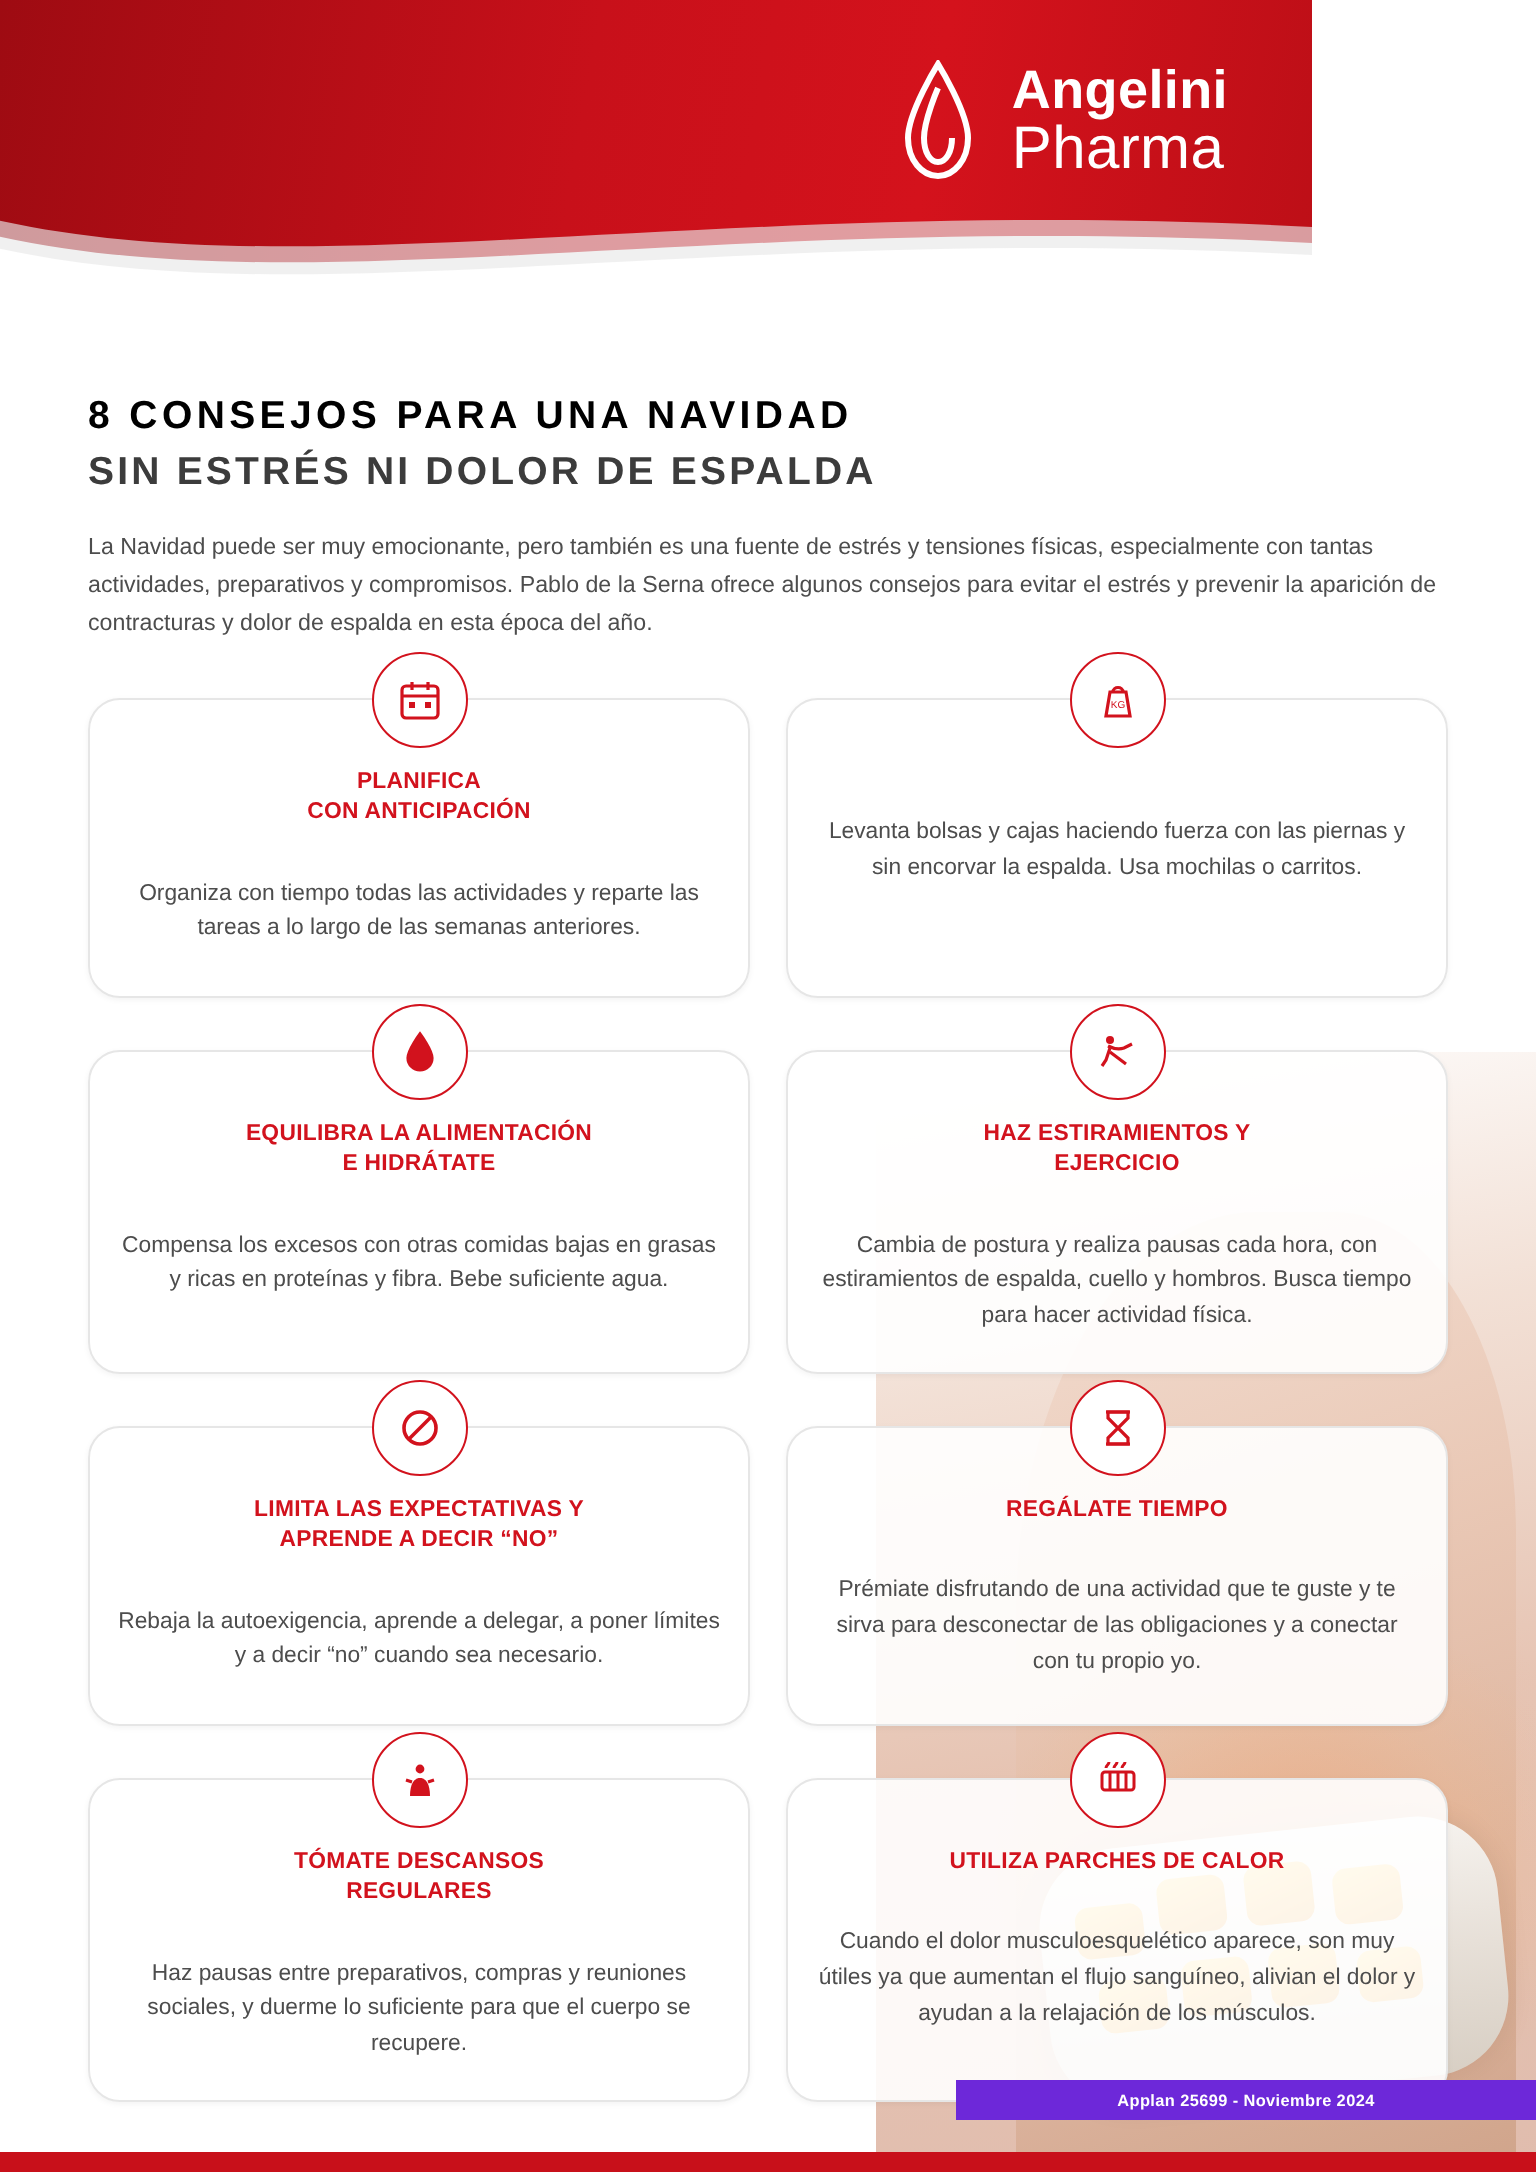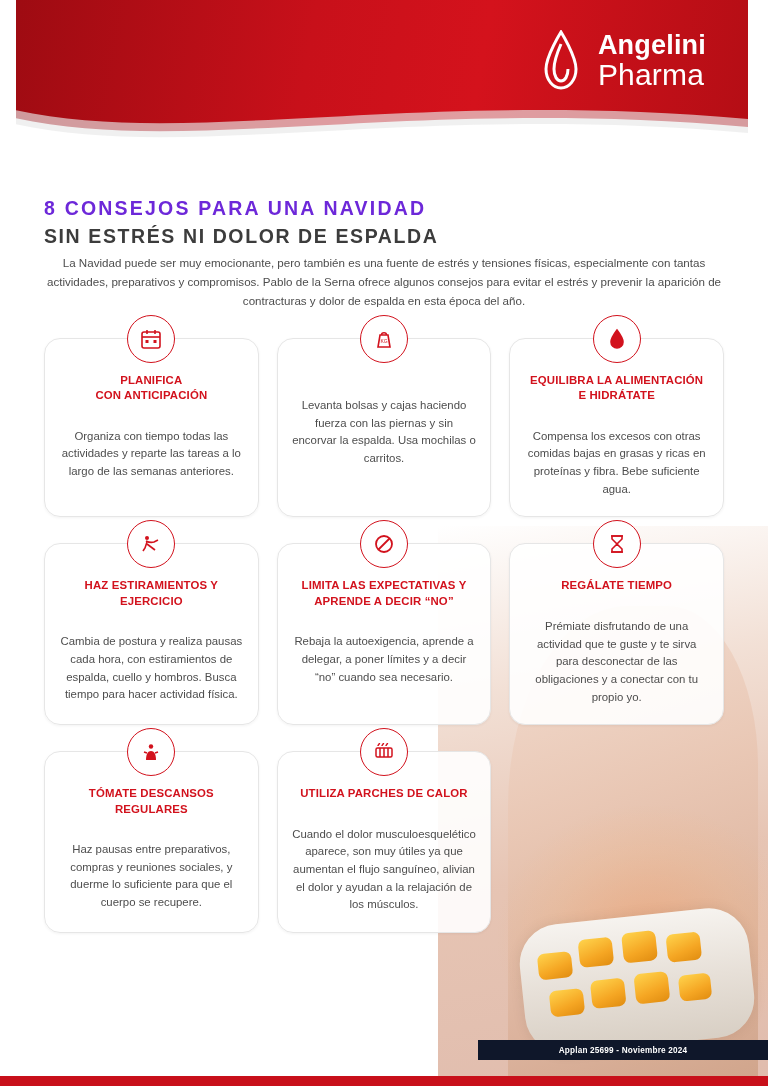--- a/index.html
+++ b/index.html
@@ -14,22 +14,22 @@
     position: relative;
     width: 768px;
     height: 1086px;
     background: #ffffff;
     overflow: hidden;
   }
 
   
   .header {
     position: absolute;
-    top: 0; left: 16px;
-    width: 732px;
+    top: 0; left: 0;
+    width: 656px;
     height: 160px;
     overflow: hidden;
   }
   .header-red {
     position: absolute;
     top: 0; left: 0;
     width: 768px;
     height: 150px;
     background: linear-gradient(100deg, #9e0b12 0%, #c8101a 38%, #d4121c 60%, #b00d14 100%);
   }
@@ -122,47 +122,46 @@
     position: absolute;
     top: 195px;
     left: 0;
     width: 768px;
     z-index: 2;
   }
   .title-block { padding: 0 44px; }
   h1.t1 {
     font-size: 19.5px;
     font-weight: bold;
-    color: #6d28d9;
+    color: #000000;
     letter-spacing: 2.2px;
     line-height: 1.35;
   }
   h1.t2 {
     font-size: 19.5px;
     font-weight: bold;
     color: #3c3c3c;
     letter-spacing: 1.6px;
     line-height: 1.35;
     margin-top: 2px;
   }
   .intro {
-    margin-top: 3px;
+    margin-top: 14px;
     font-size: 11.6px;
     line-height: 1.65;
     color: #4d4d4d;
     max-width: 690px;
-    text-align: center;
   }
 
   
   .grid {
     margin-top: 28px;
     padding: 0 44px;
     display: grid;
-    grid-template-columns: repeat(3, 1fr);
+    grid-template-columns: repeat(2, 1fr);
     column-gap: 18px;
     row-gap: 26px;
   }
   .card {
     position: relative;
     background: rgba(255,255,255,.90);
     border: 1px solid #e6e6e6;
     border-radius: 16px;
     padding: 34px 14px 18px;
     text-align: center;
@@ -199,21 +198,21 @@
     margin-top: 24px;
   }
 
   
   .footer-bar {
     position: absolute;
     right: 0;
     bottom: 26px;
     width: 290px;
     height: 20px;
-    background: #0f172a;
+    background: #6d28d9;
     display: flex;
     align-items: center;
     justify-content: center;
     z-index: 3;
   }
   .footer-bar span {
     color: #ffffff;
     font-size: 8.2px;
     font-weight: bold;
     letter-spacing: .2px;

